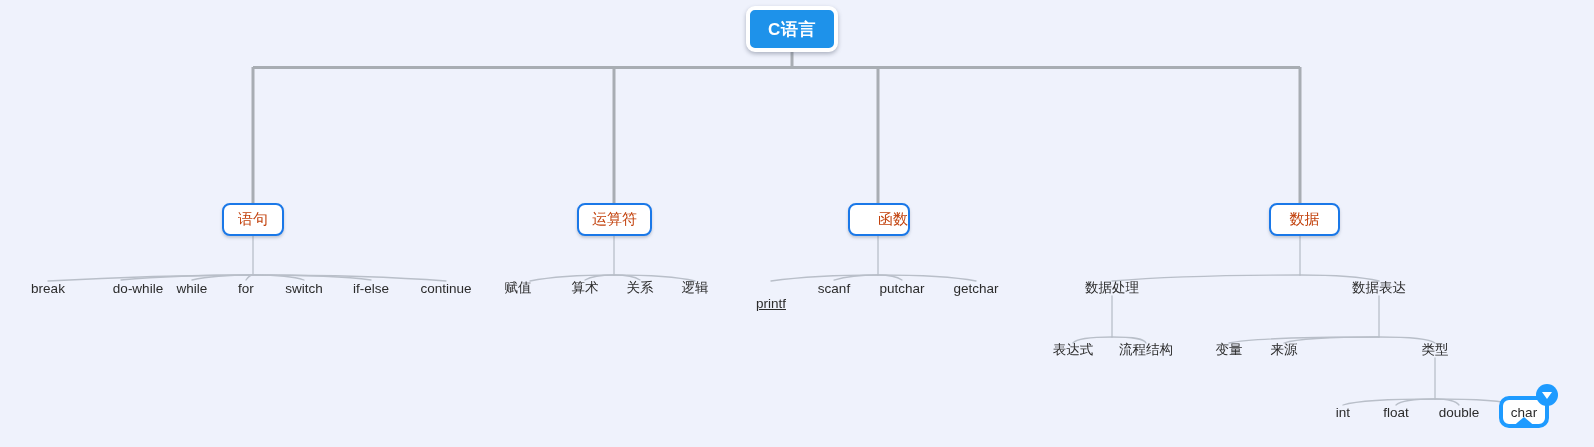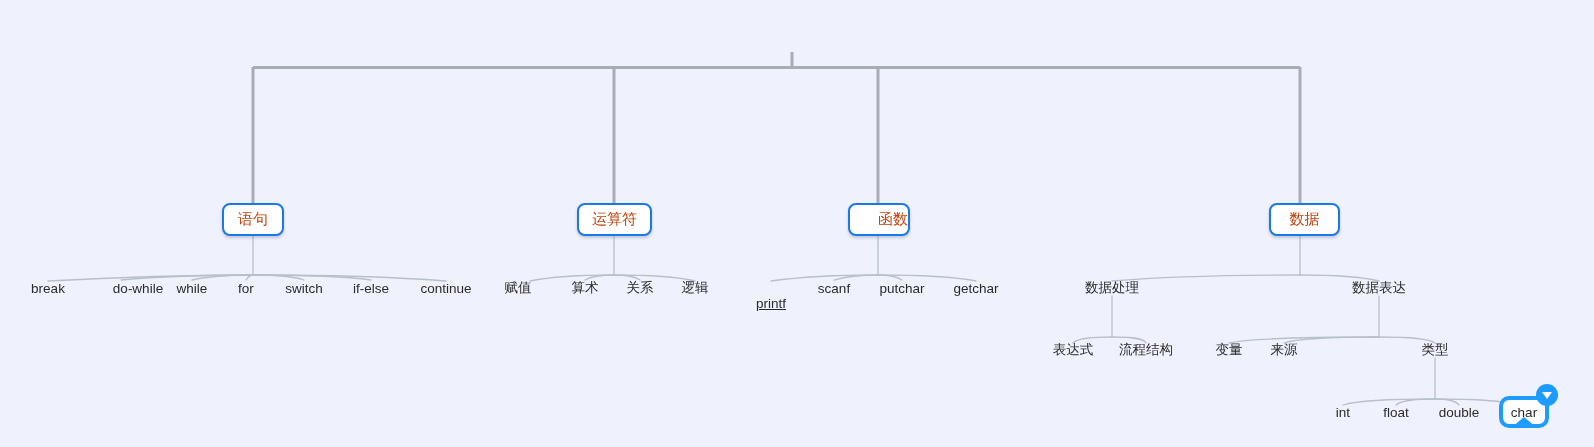--- a/index.html
+++ b/index.html
@@ -144,20 +144,23 @@
       <path d="M1379,337 C1412,337 1430,339 1435,343"></path>
 
       <path d="M1435,358 L1435,399"></path>
       <path d="M1435,399 C1390,399 1356,401 1343,405"></path>
       <path d="M1435,399 C1412,399 1400,401 1396,405"></path>
       <path d="M1435,399 C1450,399 1456,401 1459,405"></path>
       <path d="M1435,399 C1480,399 1505,401 1516,405"></path>
     </g>
   </svg>
 
+  <div class="node root-node" style="left:746px;top:6px;width:92px;height:46px;">
+    <span>C语言</span>
+  </div>
 
   <div class="node l2-node" style="left:222px;top:203px;width:62px;height:33px;">
     <span>语句</span>
   </div>
   <div class="node l2-node" style="left:577px;top:203px;width:75px;height:33px;">
     <span>运算符</span>
   </div>
   <div class="node l2-node" style="left:848px;top:203px;width:62px;height:33px;padding-left:28px;">
     <span>函数</span>
   </div>

